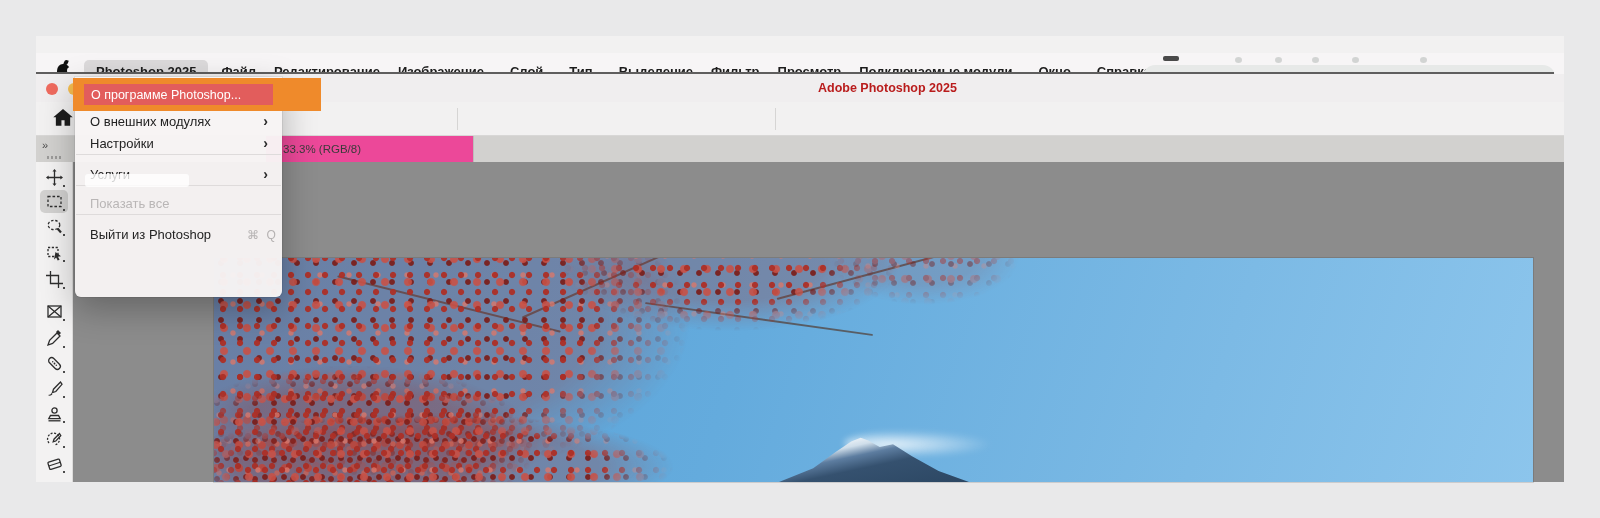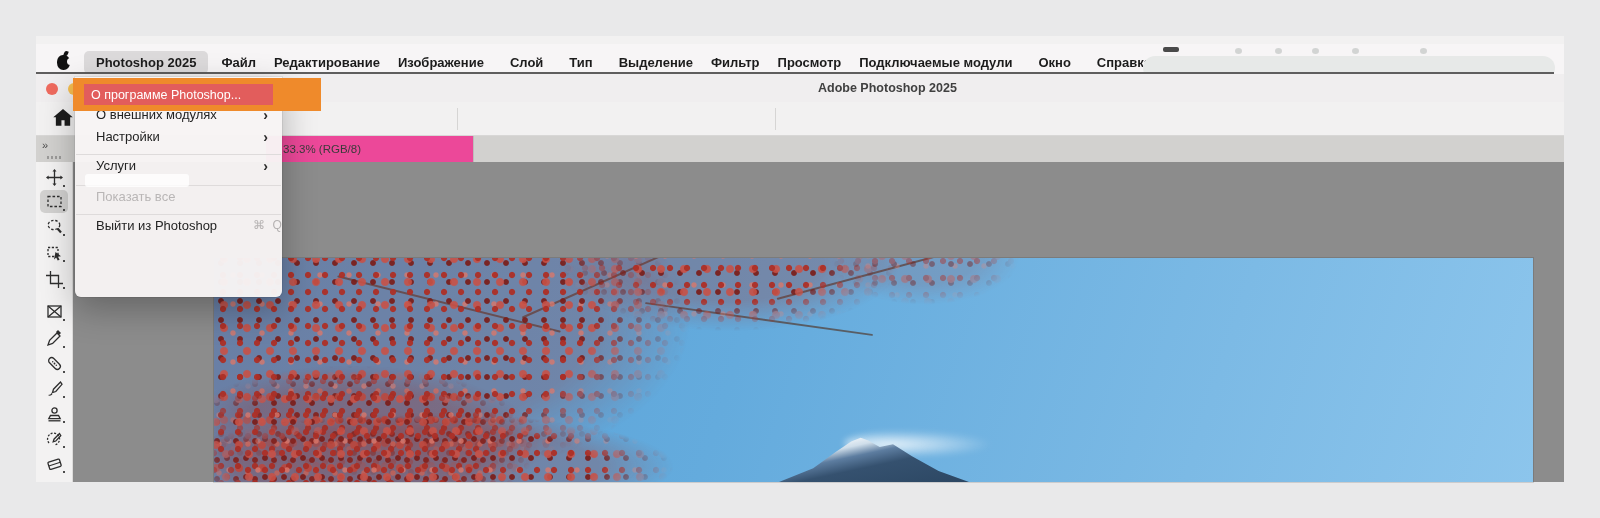--- a/index.html
+++ b/index.html
@@ -1,42 +1,42 @@
 <!DOCTYPE html>
 <html><head>
 <meta charset="utf-8">
 <style>
   html,body{margin:0;padding:0;}
   .stage{position:relative;width:1600px;height:518px;background:#e9e9ea;overflow:hidden;
          font-family:"Liberation Sans",sans-serif;-webkit-font-smoothing:antialiased;}
   .app{position:absolute;left:36px;top:36px;width:1528px;height:446px;background:#f2f1f1;}
 
   
-  .menubar{position:absolute;left:0;top:8px;width:100%;height:36px;background:#f7f5f6;
+  .menubar{position:absolute;left:0;top:17px;width:100%;height:36px;background:#f7f5f6;
            display:flex;align-items:center;font-size:13px;color:#1c1c1c;}
   .apple{position:relative;width:13px;height:15px;background:#111;border-radius:45% 45% 48% 48%;
          margin:0 14px 0 21px;flex:0 0 auto;}
   .apple::before{content:"";position:absolute;left:7px;top:-4px;width:4px;height:5px;background:#111;
          border-radius:60% 0 60% 0;transform:rotate(20deg);}
   .apple::after{content:"";position:absolute;right:-4px;top:3px;width:7px;height:7px;background:#f7f5f6;border-radius:50%;}
   .mi{padding:4px 9px;border-radius:5px;white-space:nowrap;font-weight:bold;}
   .mi.sel{background:#dcdadb;font-weight:700;padding:4px 12px;margin-right:4px;}
   .mi.gap{margin-left:8px;}
   .status-pill{position:absolute;left:1107px;top:12px;width:412px;height:24px;background:#e7e9e8;border-radius:12px;}
   .hint{position:absolute;background:#4a4a4a;}
   .hint.dash{left:1127px;top:3px;width:16px;height:5px;border-radius:2px;}
   .hint.dot{width:7px;height:6px;border-radius:50%;background:#d2d4d3;top:4px;}
 
   
   .win-top-line{position:absolute;left:0;top:36px;width:1518px;height:2px;background:#5f5e5e;}
   .titlebar{position:absolute;left:0;top:38px;width:100%;height:28px;background:#f0eeef;}
   .light{position:absolute;top:9px;width:12px;height:12px;border-radius:50%;}
   .light.red{left:10px;background:#ee6a5e;}
   .light.yellow{left:32px;background:#f5bd4f;}
-  .title{position:absolute;left:782px;top:7px;font-size:12.5px;font-weight:600;color:#404040;}
+  .title{position:absolute;left:782px;top:7px;font-size:12.5px;font-weight:600;color:#b91c1c;}
 
   
   .optionsbar{position:absolute;left:0;top:66px;width:100%;height:34px;background:#f2f1f1;border-bottom:1px solid #d8d7d6;box-sizing:border-box;}
   .home{position:absolute;left:14px;top:3px;width:26px;height:26px;}
   .blk{position:absolute;border-radius:2px;}
   .inp{position:absolute;background:#fdfdfd;border:1px solid #c6c5c4;border-radius:3px;font-size:11px;color:#2e2e2e;
        display:flex;align-items:center;padding-left:6px;box-sizing:border-box;}
   .chk{position:absolute;width:11px;height:11px;background:#ecebea;border:1px solid #c6c5c4;border-radius:2px;}
   .vsep{position:absolute;width:1px;height:22px;top:6px;background:#d6d5d4;}
   .ddchev{position:absolute;font-size:10px;color:#5c5c5c;top:10px;}
@@ -84,21 +84,21 @@
      clip-path:polygon(0% 100%,18% 70%,30% 34%,38% 12%,43% 4%,47% 10%,53% 24%,60% 18%,70% 44%,84% 76%,100% 100%);}
   .plume{position:absolute;left:630px;top:172px;width:150px;height:26px;border-radius:50%;
      background:radial-gradient(ellipse at 30% 55%,rgba(255,255,255,.85),rgba(255,255,255,0) 70%);
      filter:blur(3px);}
 
   
   .dropdown{position:absolute;left:75px;top:77px;width:207px;height:220px;z-index:40;
       background:rgba(247,244,244,.97);border-radius:0 0 6px 6px;box-sizing:border-box;
       box-shadow:0 12px 34px rgba(0,0,0,.28),0 0 0 1px rgba(0,0,0,.06);font-size:13px;color:#232323;}
   .dd-list{position:absolute;left:0;top:30px;width:100%;}
-  .dd-row{position:relative;height:22px;display:flex;align-items:flex-start;padding:0 12px 0 21px;gap:36px;}
+  .dd-row{position:relative;height:22px;display:flex;align-items:flex-end;padding:0 12px 0 15px;gap:36px;}
   .dd-row .lbl{flex:1;white-space:nowrap;}
   .dd-row .chev{font-size:14px;font-weight:700;color:#2a2a2a;margin-right:2px;}
   .dd-row .keys{font-size:12px;color:#b5b2b2;letter-spacing:2px;white-space:nowrap;}
   .dd-row.tall{height:24px;}
   .dd-row.disabled .lbl{color:#b9b6b6;}
   .dd-sep{height:1px;background:#dedbdb;margin:3px 1px;}
   .redact{position:absolute;left:10px;top:16px;width:104px;height:13px;background:rgba(255,255,255,.8);border-radius:3px;}
 
   .orange-box{position:absolute;left:73px;top:78px;width:248px;height:33px;background:#ef8a2b;z-index:50;}
   .about-item{position:absolute;left:11px;top:6px;width:189px;height:21px;background:#e25d5c;

